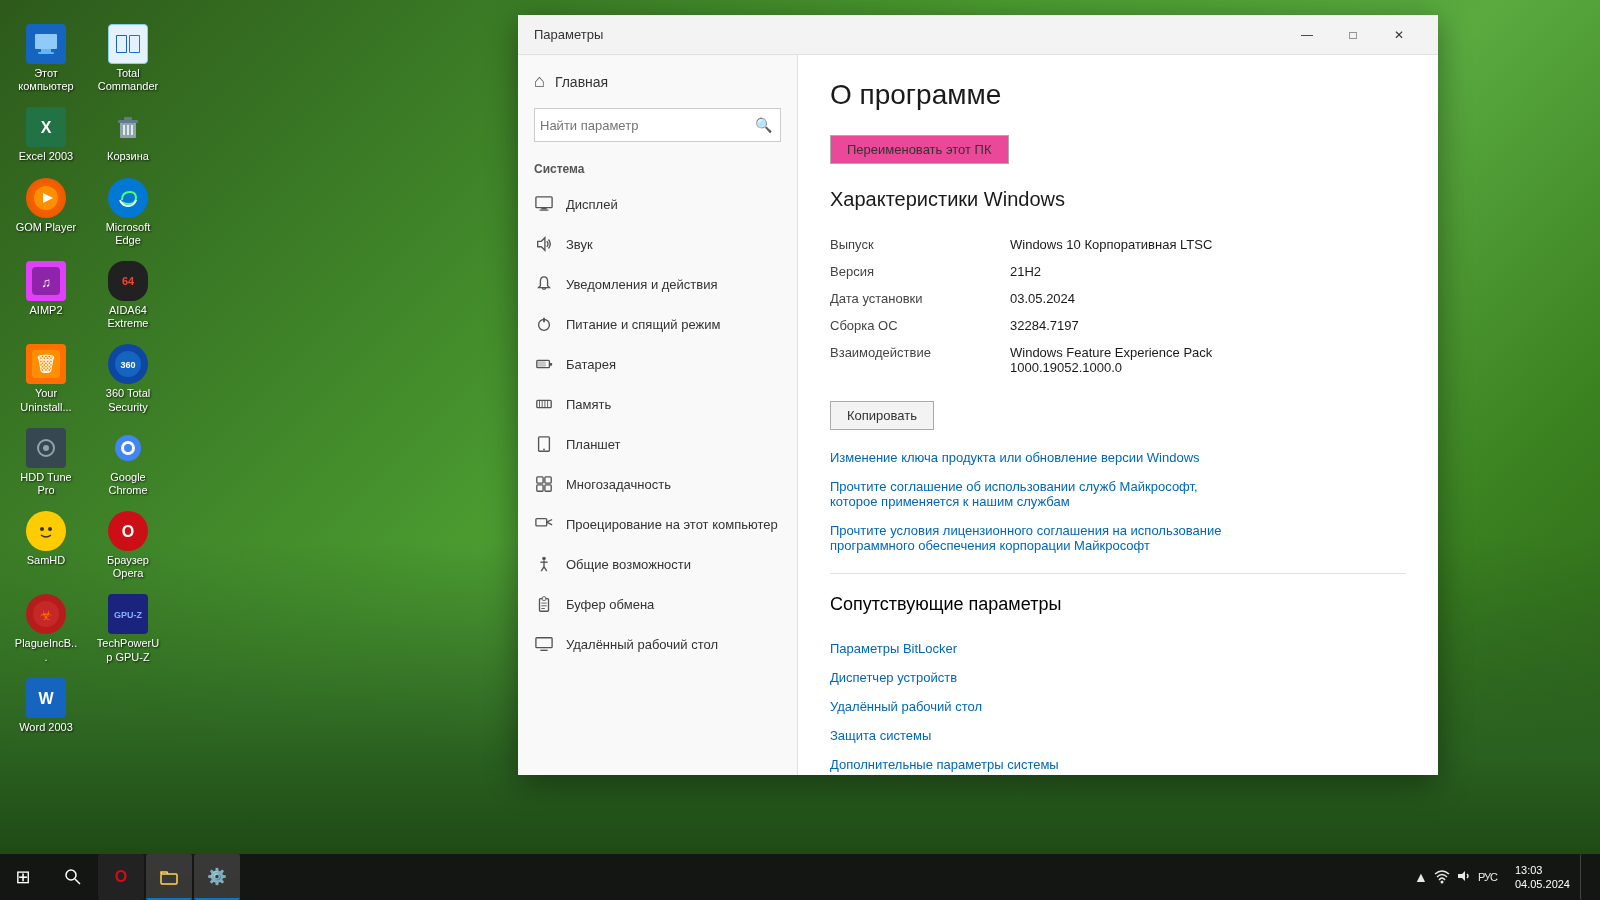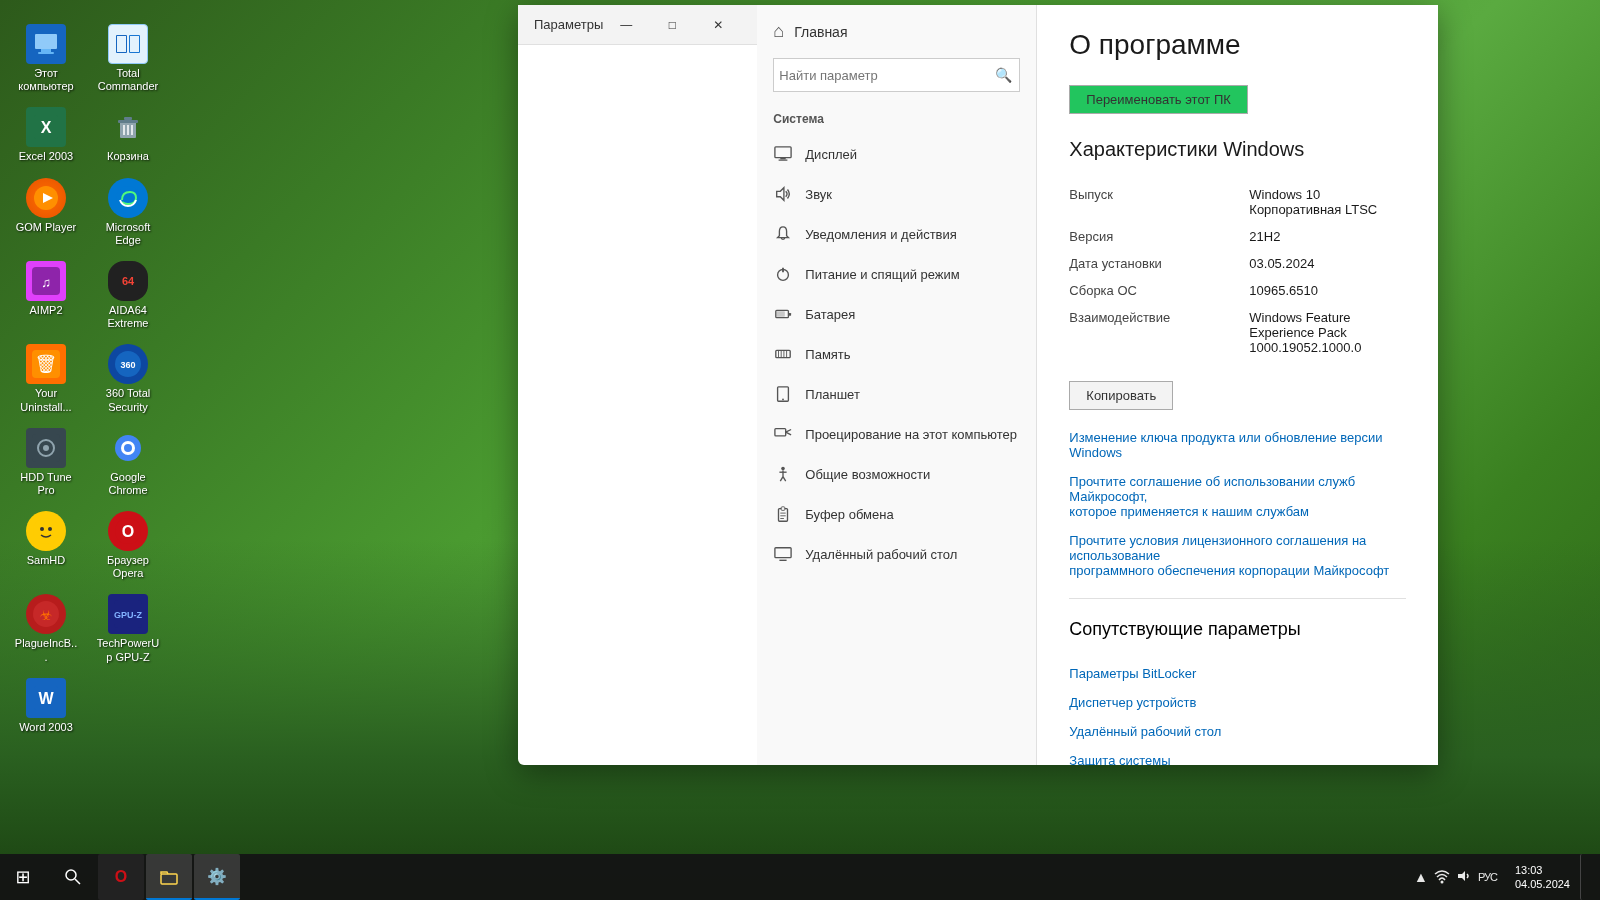--- a/index.html
+++ b/index.html
@@ -139,28 +139,28 @@
 
     .tray-icon {
       font-size: 14px;
       cursor: pointer;
       opacity: 0.9;
     }
 
     
     .settings-window {
       position: absolute;
-      top: 5px;
+      top: 15px;
       left: 518px;
       width: 920px;
       height: 760px;
       background: white;
       box-shadow: 0 8px 32px rgba(0,0,0,0.4);
       display: flex;
-      flex-direction: row;
+      flex-direction: column;
       border-radius: 6px;
       z-index: 100;
     }
 
     .window-titlebar {
       height: 40px;
       background: #f3f3f3;
       display: flex;
       align-items: center;
       padding: 0 16px;
@@ -291,21 +291,21 @@
       font-size: 28px;
       font-weight: 300;
       color: #1a1a1a;
       margin-bottom: 24px;
     }
 
     .rename-btn {
       display: inline-block;
       padding: 6px 16px;
       border: 1px solid #aaa;
-      background: #22c55e;
+      background: #ec4899;
       font-size: 13px;
       color: #333;
       cursor: pointer;
       margin-bottom: 24px;
     }
 
     .section-title {
       font-size: 20px;
       font-weight: 400;
       color: #1a1a1a;
@@ -657,20 +657,31 @@
         <div class="sidebar-item">
           <span class="sidebar-item-icon">
             <svg class="svg-icon" viewBox="0 0 20 20">
                 <rect x="4" y="2" width="12" height="16" rx="1" stroke="#555" stroke-width="1.5" fill="none"></rect>
                 <circle cx="10" cy="16" r="1" fill="#555"></circle>
               </svg>
           </span>
           <span>Планшет</span>
         </div>
 
+        <div class="sidebar-item">
+          <span class="sidebar-item-icon">
+            <svg class="svg-icon" viewBox="0 0 20 20">
+                <rect x="2" y="2" width="7" height="7" rx="1" stroke="#555" stroke-width="1.5" fill="none"></rect>
+                <rect x="11" y="2" width="7" height="7" rx="1" stroke="#555" stroke-width="1.5" fill="none"></rect>
+                <rect x="2" y="11" width="7" height="7" rx="1" stroke="#555" stroke-width="1.5" fill="none"></rect>
+                <rect x="11" y="11" width="7" height="7" rx="1" stroke="#555" stroke-width="1.5" fill="none"></rect>
+              </svg>
+          </span>
+          <span>Многозадачность</span>
+        </div>
 
         <div class="sidebar-item">
           <span class="sidebar-item-icon">
             <svg class="svg-icon" viewBox="0 0 20 20">
                 <rect x="1" y="4" width="12" height="8" rx="1" stroke="#555" stroke-width="1.5" fill="none"></rect>
                 <line x1="13" y1="8" x2="19" y2="5" stroke="#555" stroke-width="1.5"></line>
                 <line x1="13" y1="8" x2="19" y2="11" stroke="#555" stroke-width="1.5"></line>
               </svg>
           </span>
           <span>Проецирование на этот компьютер</span>
@@ -728,21 +739,21 @@
           <div class="info-row">
             <span class="info-label">Версия</span>
             <span class="info-value">21H2</span>
           </div>
           <div class="info-row">
             <span class="info-label">Дата установки</span>
             <span class="info-value">03.05.2024</span>
           </div>
           <div class="info-row">
             <span class="info-label">Сборка ОС</span>
-            <span class="info-value">10965.6510</span>
+            <span class="info-value">32284.7197</span>
           </div>
           <div class="info-row">
             <span class="info-label">Взаимодействие</span>
             <span class="info-value">Windows Feature Experience Pack<br>1000.19052.1000.0</span>
           </div>
         </div>
 
         <button class="copy-btn">Копировать</button>
 
         <div>

